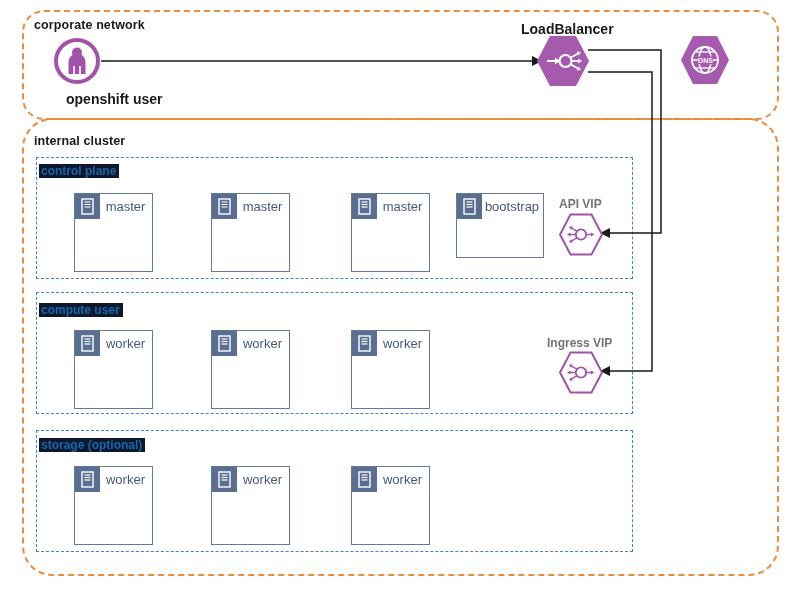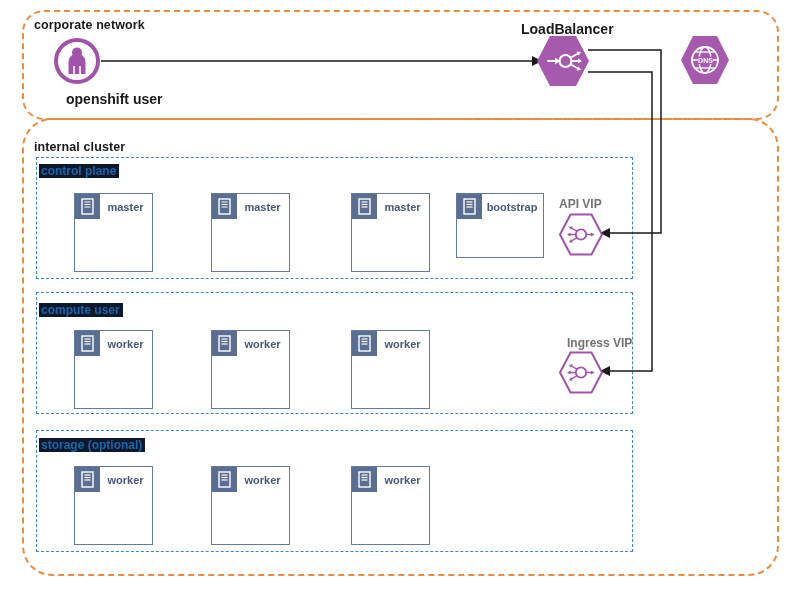--- a/index.html
+++ b/index.html
@@ -69,22 +69,22 @@
     justify-content:center;
   }
   .node-label{
     position:absolute;
     left:27px; top:0;
     height:25px;
     right:3px;
     display:flex;
     align-items:center;
     justify-content:center;
-    font-size:11px;
-    font-weight:bold;
+    font-size:13px;
+    font-weight:normal;
     color:#47597A;
     white-space:nowrap;
   }
 
   
   .hexwrap{position:absolute;}
   .vip-label{
     position:absolute;
     font-size:12px;
     font-weight:bold;
@@ -107,21 +107,21 @@
 </style>
 </head>
 <body>
 
 <div id="canvas">
 
   <div class="zone-outer" style="left:22px; top:10px; width:757px; height:110px;"></div>
   <div class="zone-label-orange" style="left:31px; top:18px;">corporate network</div>
 
   <div class="zone-outer" style="left:22px; top:118px; width:757px; height:458px; border-radius:30px;"></div>
-  <div class="zone-label-orange" style="left:31px; top:140px;text-align:center;">internal cluster</div>
+  <div class="zone-label-orange" style="left:31px; top:134px;text-align:center;">internal cluster</div>
 
   <div class="zone-inner" style="left:36px; top:157px; width:597px; height:122px;"></div>
   <div class="zone-label-blue" style="left:39px; top:164px;">control plane</div>
 
   <div class="node" style="left:74px; top:193px; width:79px; height:79px;">
     <div class="node-head">
       <svg width="13" height="17" viewBox="0 0 13 17" aria-hidden="true">
         <rect x="1" y="1" width="11" height="15" fill="none" stroke="#ffffff" stroke-width="1.4"></rect>
         <line x1="3.5" y1="4" x2="9.5" y2="4" stroke="#ffffff" stroke-width="1.2"></line>
         <line x1="3.5" y1="6.5" x2="9.5" y2="6.5" stroke="#ffffff" stroke-width="1.2"></line>
@@ -309,21 +309,21 @@
       <path d="M 33 20.5 L 36.5 22.5 L 33 24.5 Z" fill="#A053A8"></path>
       <line x1="17.5" y1="22.5" x2="11.5" y2="22.5" stroke="#A053A8" stroke-width="1.5"></line>
       <path d="M 12.5 20.5 L 9 22.5 L 12.5 24.5 Z" fill="#A053A8"></path>
       <line x1="18.8" y1="19.2" x2="13.5" y2="16" stroke="#A053A8" stroke-width="1.4"></line>
       <path d="M 14.8 14.2 L 11 14.8 L 13 17.9 Z" fill="#A053A8"></path>
       <line x1="18.8" y1="25.8" x2="13.5" y2="29" stroke="#A053A8" stroke-width="1.4"></line>
       <path d="M 14.8 30.8 L 11 30.2 L 13 27.1 Z" fill="#A053A8"></path>
     </svg>
   </div>
 
-  <div class="vip-label" style="left:547px; top:336px;margin-left:20px;">Ingress VIP</div>
+  <div class="vip-label" style="left:547px; top:336px;">Ingress VIP</div>
   <div class="hexwrap" style="left:558px; top:350px;">
     <svg width="46" height="45" viewBox="0 0 46 45" aria-hidden="true">
       <polygon points="12.5,2.5 33.5,2.5 44,22.5 33.5,42.5 12.5,42.5 2,22.5" fill="#ffffff" stroke="#A053A8" stroke-width="2"></polygon>
       <circle cx="23" cy="22.5" r="5.2" fill="none" stroke="#A053A8" stroke-width="1.8"></circle>
       <line x1="28.2" y1="22.5" x2="34" y2="22.5" stroke="#A053A8" stroke-width="1.5"></line>
       <path d="M 33 20.5 L 36.5 22.5 L 33 24.5 Z" fill="#A053A8"></path>
       <line x1="17.5" y1="22.5" x2="11.5" y2="22.5" stroke="#A053A8" stroke-width="1.5"></line>
       <path d="M 12.5 20.5 L 9 22.5 L 12.5 24.5 Z" fill="#A053A8"></path>
       <line x1="18.8" y1="19.2" x2="13.5" y2="16" stroke="#A053A8" stroke-width="1.4"></line>
       <path d="M 14.8 14.2 L 11 14.8 L 13 17.9 Z" fill="#A053A8"></path>

